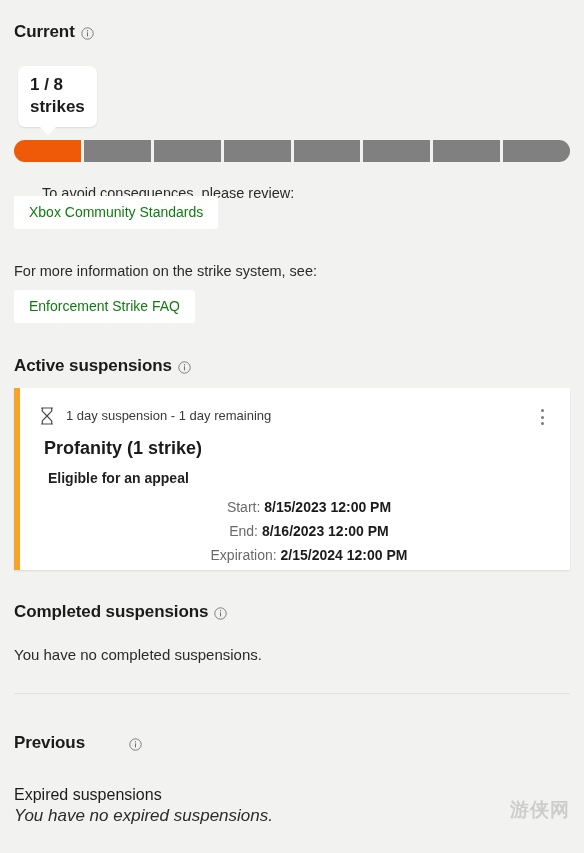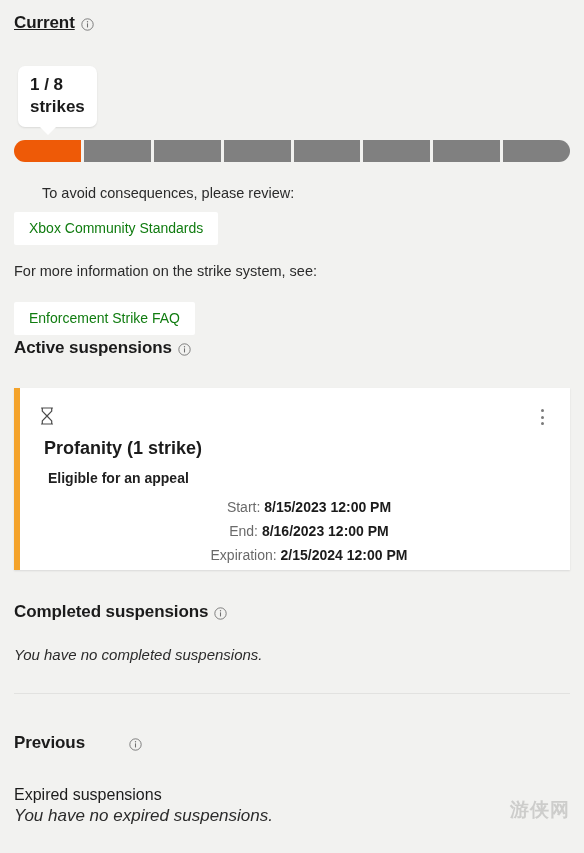--- a/index.html
+++ b/index.html
@@ -36,21 +36,21 @@
     width: 13px;
     height: 13px;
     flex: 0 0 13px;
     display: inline-block;
     position: relative;
     top: 1px;
   }
   .info-icon svg { display: block; }
 
   
-  #current-head { position: absolute; left: 14px; top: 13px; text-decoration: underline; }
+  #current-head { position: absolute; left: 14px; top: 22px; }
 
   .strike-tooltip {
     position: absolute;
     left: 18px;
     top: 66px;
     background: #ffffff;
     border-radius: 7px;
     padding: 8px 12px 9px 12px;
     min-width: 64px;
     box-shadow: 0 1px 2px rgba(0,0,0,0.10);
@@ -110,25 +110,25 @@
     background: #ffffff;
     border: none;
     border-radius: 2px;
     padding: 8px 15px 9px 15px;
     font-family: inherit;
     font-size: 14px;
     color: #107c10;
     cursor: pointer;
     white-space: nowrap;
   }
-  #link-community { top: 212px; }
-  #link-faq { top: 302px; }
-
-  
-  #active-head { position: absolute; left: 14px; top: 338px; gap: 6px; }
+  #link-community { top: 196px; }
+  #link-faq { top: 290px; }
+
+  
+  #active-head { position: absolute; left: 14px; top: 356px; gap: 6px; }
 
   .susp-card {
     position: absolute;
     left: 14px;
     top: 388px;
     width: 556px;
     height: 182px;
     background: #ffffff;
     border-left: 6px solid #f4a32b;
     box-shadow: 0 0.6px 1.8px rgba(0,0,0,0.10), 0 0.15px 0.5px rgba(0,0,0,0.07);
@@ -191,21 +191,21 @@
     display: block;
     width: 3px; height: 3px;
     border-radius: 50%;
     background: #7a7a7a;
   }
 
   
   #completed-head { position: absolute; left: 14px; top: 602px; }
   #completed-empty {
     position: absolute; left: 14px; top: 645px;
-    font-size: 15px; color: #2b2b2b; line-height: 19px; font-style: italic;
+    font-size: 15px; color: #2b2b2b; line-height: 19px;
   }
 
   .divider {
     position: absolute;
     left: 14px;
     top: 693px;
     width: 556px;
     height: 1px;
     background: #e2e2e0;
   }
@@ -289,20 +289,21 @@
       <span></span>
       <span></span>
     </button>
 
     <div class="susp-top">
       <span class="hourglass-icon">
         <svg width="18" height="20" viewBox="0 0 18 20">
           <path d="M3.5 2 H14.5 M3.5 18 H14.5 M4.3 2 V5.2 L9 10 L13.7 5.2 V2 M4.3 18 V14.8 L9 10 L13.7 14.8 V18" fill="none" stroke="#4a4a4a" stroke-width="1.2" stroke-linejoin="round" stroke-linecap="round"></path>
         </svg>
       </span>
+      <span class="susp-duration">1 day suspension - 1 day remaining</span>
     </div>
 
     <div class="susp-title">Profanity (1 strike)</div>
     <div class="susp-appeal">Eligible for an appeal</div>
 
     <div class="susp-rows" id="susp-rows">
         <div class="susp-row"><span class="lbl">Start: </span><span class="val">8/15/2023 12:00 PM</span></div>
         <div class="susp-row"><span class="lbl">End: </span><span class="val">8/16/2023 12:00 PM</span></div>
         <div class="susp-row"><span class="lbl">Expiration: </span><span class="val">2/15/2024 12:00 PM</span></div>
       </div>

